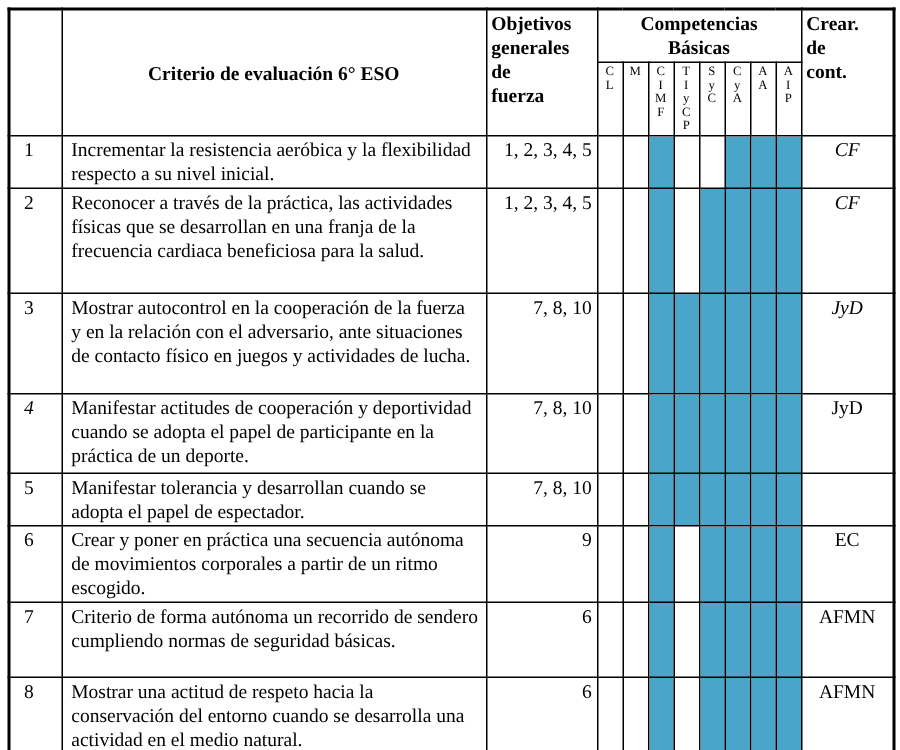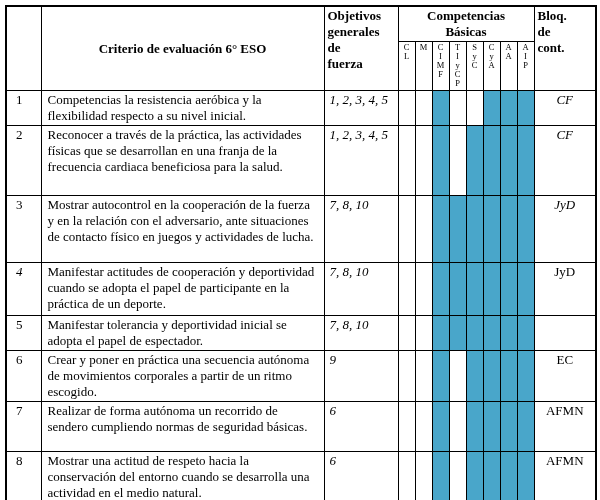--- a/index.html
+++ b/index.html
@@ -7,21 +7,21 @@
   .wrap{padding:5px 5px 0 5px;}
   table{border-collapse:collapse;width:590px;table-layout:fixed;border:2px solid #000;}
   td,th{border:1px solid #000;vertical-align:top;padding:1px 3px;font-size:13px;line-height:16px;overflow:hidden;}
   th{font-weight:bold;text-align:left;}
   .pre{white-space:pre-line;}
   .mid{vertical-align:middle;}
   .ctr{text-align:center;}
   .it{font-style:italic;}
   .num{padding-left:9px;}
   .crit{padding-left:6px;padding-right:4px;}
-  .obj{font-style:italic;padding-left:5px;}
+  .obj{padding-left:5px;text-align:right;}
   .cc{padding:0;}
   .sub{font-size:8.5px;line-height:9px;text-align:center;padding:1px 0;font-weight:normal;}
   .bloq{text-align:center;}
 </style>
 </head>
 <body>
 
 <div class="wrap">
 <table>
   <colgroup>
@@ -42,21 +42,21 @@
   <tbody>
         <tr style="height:34px">
     <th rowspan="2"></th>
     <th rowspan="2" class="mid ctr">Criterio de evaluación 6° ESO</th>
     <th rowspan="2" class="pre">Objetivos
 generales
 de
 fuerza</th>
     <th colspan="8" class="ctr mid pre">Competencias
 Básicas</th>
-    <th rowspan="2" class="pre">Bloq.
+    <th rowspan="2" class="pre">Crear.
 de
 cont.</th>
   </tr>
   <tr style="height:49px">
     <th class="sub pre">C
 L</th>
     <th class="sub pre">M</th>
     <th class="sub pre">C
 I
 M
@@ -74,21 +74,21 @@
 A</th>
     <th class="sub pre">A
 A</th>
     <th class="sub pre">A
 I
 P</th>
   </tr>
 
   <tr style="height:30px">
     <td class="num">1</td>
-    <td class="crit">Competencias la resistencia aeróbica y la flexibilidad respecto a su nivel inicial.</td>
+    <td class="crit">Incrementar la resistencia aeróbica y la flexibilidad respecto a su nivel inicial.</td>
     <td class="obj">1, 2, 3, 4, 5</td>
     <td class="cc"></td>
     <td class="cc"></td>
     <td class="cc" style="background: rgb(73, 166, 202);"></td>
     <td class="cc"></td>
     <td class="cc"></td>
     <td class="cc" style="background: rgb(73, 166, 202);"></td>
     <td class="cc" style="background: rgb(73, 166, 202);"></td>
     <td class="cc" style="background: rgb(73, 166, 202);"></td>
     <td class="bloq it">CF</td>
@@ -134,21 +134,21 @@
     <td class="cc" style="background: rgb(73, 166, 202);"></td>
     <td class="cc" style="background: rgb(73, 166, 202);"></td>
     <td class="cc" style="background: rgb(73, 166, 202);"></td>
     <td class="cc" style="background: rgb(73, 166, 202);"></td>
     <td class="cc" style="background: rgb(73, 166, 202);"></td>
     <td class="bloq">JyD</td>
   </tr>
 
   <tr style="height:35px">
     <td class="num">5</td>
-    <td class="crit">Manifestar tolerancia y deportividad inicial se adopta el papel de espectador.</td>
+    <td class="crit">Manifestar tolerancia y desarrollan cuando se adopta el papel de espectador.</td>
     <td class="obj">7, 8, 10</td>
     <td class="cc"></td>
     <td class="cc"></td>
     <td class="cc" style="background: rgb(73, 166, 202);"></td>
     <td class="cc" style="background: rgb(73, 166, 202);"></td>
     <td class="cc" style="background: rgb(73, 166, 202);"></td>
     <td class="cc" style="background: rgb(73, 166, 202);"></td>
     <td class="cc" style="background: rgb(73, 166, 202);"></td>
     <td class="cc" style="background: rgb(73, 166, 202);"></td>
     <td class="bloq"></td>
@@ -164,21 +164,21 @@
     <td class="cc"></td>
     <td class="cc" style="background: rgb(73, 166, 202);"></td>
     <td class="cc" style="background: rgb(73, 166, 202);"></td>
     <td class="cc" style="background: rgb(73, 166, 202);"></td>
     <td class="cc" style="background: rgb(73, 166, 202);"></td>
     <td class="bloq">EC</td>
   </tr>
 
   <tr style="height:50px">
     <td class="num">7</td>
-    <td class="crit">Realizar de forma autónoma un recorrido de sendero cumpliendo normas de seguridad básicas.</td>
+    <td class="crit">Criterio de forma autónoma un recorrido de sendero cumpliendo normas de seguridad básicas.</td>
     <td class="obj">6</td>
     <td class="cc"></td>
     <td class="cc"></td>
     <td class="cc" style="background: rgb(73, 166, 202);"></td>
     <td class="cc"></td>
     <td class="cc" style="background: rgb(73, 166, 202);"></td>
     <td class="cc" style="background: rgb(73, 166, 202);"></td>
     <td class="cc" style="background: rgb(73, 166, 202);"></td>
     <td class="cc" style="background: rgb(73, 166, 202);"></td>
     <td class="bloq">AFMN</td>

